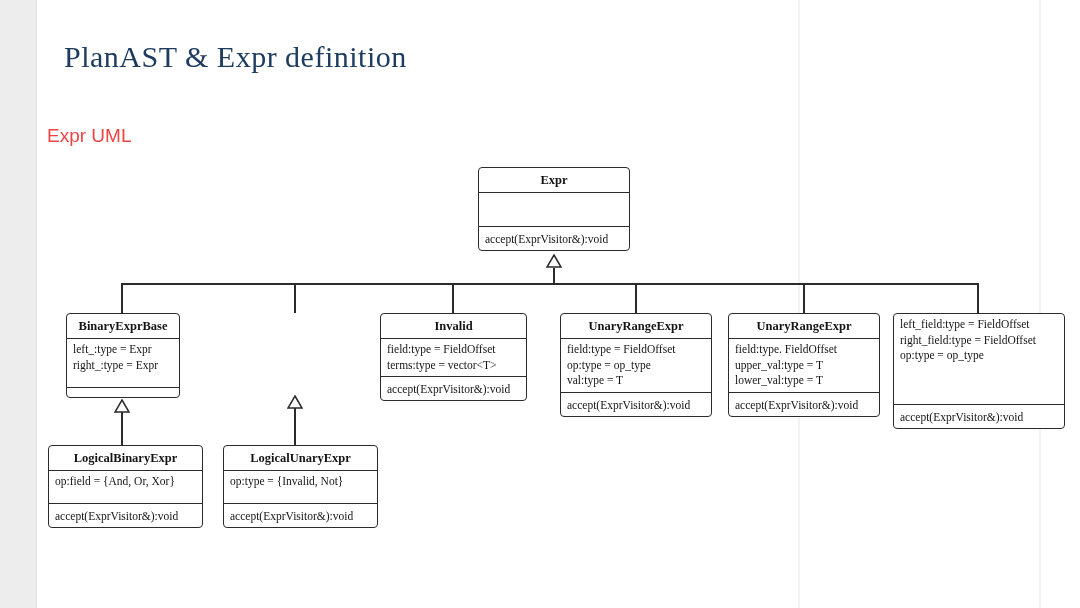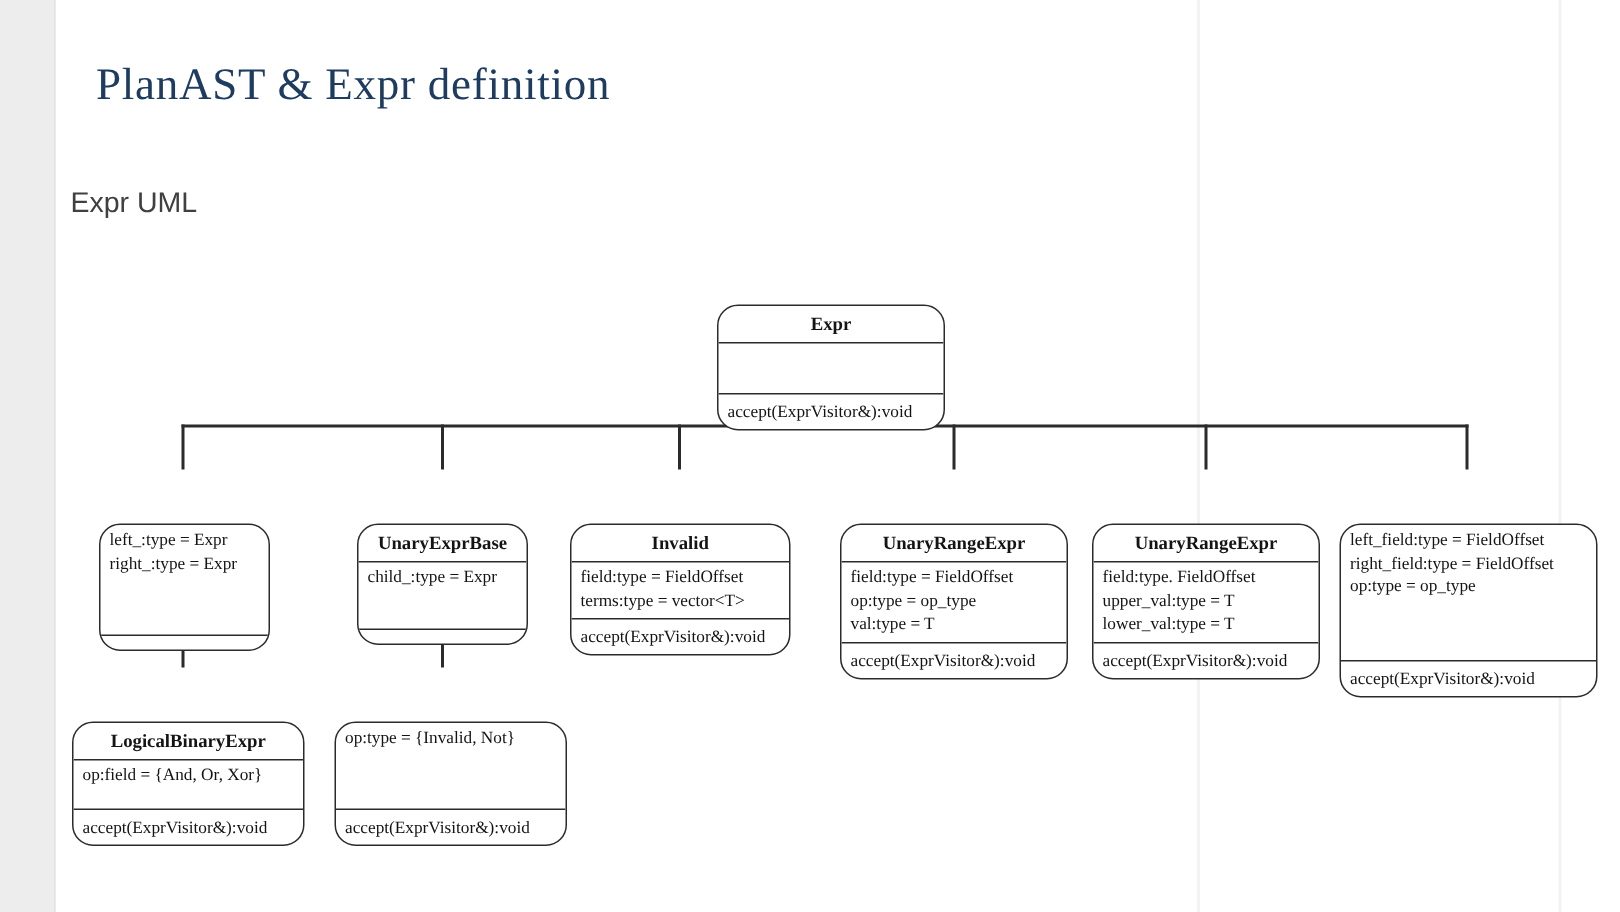--- a/index.html
+++ b/index.html
@@ -25,34 +25,33 @@
   .slide-title {
     position: absolute; left: 64px; top: 40px;
     font-family: "Liberation Serif", serif;
     font-size: 30px; letter-spacing: 0.5px;
     color: #1e3c60;
   }
   .slide-subtitle {
     position: absolute; left: 47px; top: 125px;
     font-family: "Liberation Sans", sans-serif;
     font-size: 19px;
-    color: #404040;
+    color: #ef4444;
   }
   
   .uml-class {
     position: absolute;
     background: #ffffff;
     border: 1.6px solid #2b2b2b;
-    border-radius: 14px;
+    border-radius: 4px;
     display: flex; flex-direction: column;
     font-family: "Liberation Serif", serif;
     font-size: 11.5px; color: #141414;
     box-sizing: border-box;
     overflow: hidden;
-    margin-top: 36px;
   }
   .uml-name {
     border-bottom: 1.6px solid #2b2b2b;
     text-align: center;
     font-weight: bold;
     font-size: 12.5px;
     padding: 5px 2px 4px 2px;
     white-space: nowrap;
   }
   .uml-attrs {
@@ -111,34 +110,28 @@
 
   <div class="uml-class" style="left:478px;top:167px;width:152px;height:84px">
     <div class="uml-name">Expr</div>
     <div class="uml-attrs"></div>
     <div class="uml-methods">
         <div>accept(ExprVisitor&amp;):void</div>
       </div>
   </div>
 
   <div class="uml-class" style="left:66px;top:313px;width:114px;height:85px">
+    <div class="uml-name">BinaryExprBase</div>
     <div class="uml-attrs">
         <div>left_:type = Expr</div>
         <div>right_:type = Expr</div>
       </div>
     <div class="uml-methods"></div>
   </div>
 
-  <div class="uml-class" style="left:238px;top:313px;width:114px;height:81px">
-    <div class="uml-name">UnaryExprBase</div>
-    <div class="uml-attrs">
-        <div>child_:type = Expr</div>
-      </div>
-    <div class="uml-methods"></div>
-  </div>
 
   <div class="uml-class" style="left:380px;top:313px;width:147px;height:88px">
     <div class="uml-name">Invalid</div>
     <div class="uml-attrs">
         <div>field:type = FieldOffset</div>
         <div>terms:type = vector&lt;T&gt;</div>
       </div>
     <div class="uml-methods">
         <div>accept(ExprVisitor&amp;):void</div>
       </div>
@@ -183,20 +176,21 @@
     <div class="uml-name">LogicalBinaryExpr</div>
     <div class="uml-attrs">
         <div>op:field = {And, Or, Xor}</div>
       </div>
     <div class="uml-methods">
         <div>accept(ExprVisitor&amp;):void</div>
       </div>
   </div>
 
   <div class="uml-class" style="left:223px;top:445px;width:155px;height:83px">
+    <div class="uml-name">LogicalUnaryExpr</div>
     <div class="uml-attrs">
         <div>op:type = {Invalid, Not}</div>
       </div>
     <div class="uml-methods">
         <div>accept(ExprVisitor&amp;):void</div>
       </div>
   </div>
 
 </div>
 

